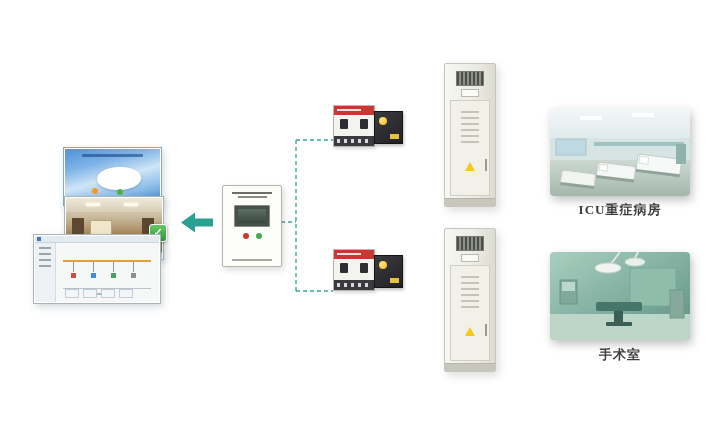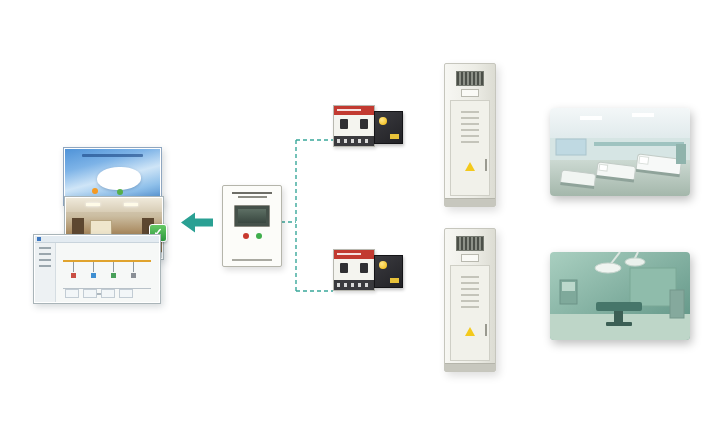--- a/index.html
+++ b/index.html
@@ -233,20 +233,21 @@
         <rect x="2" y="2" width="8" height="6" fill="#ffffff" stroke="#d8ded9"></rect>
         <rect x="0" y="13" width="38" height="3" fill="#8fa39a"></rect>
       </g>
       <g transform="translate(12,62) rotate(7)">
         <rect x="0" y="0" width="34" height="14" rx="3" fill="#f1f5f2" stroke="#c2cbc6"></rect>
         <rect x="0" y="12" width="34" height="3" fill="#8fa39a"></rect>
       </g>
       <rect x="126" y="36" width="10" height="20" fill="#8fb3ac"></rect>
     </svg>
   </div>
+  <div class="caption caption-icu">ICU重症病房</div>
 
   <div class="ats-group ats-bottom">
     <div class="dev-ats">
       <div class="band"></div>
       <div class="h1"></div>
       <div class="h2"></div>
       <div class="base"></div>
     </div>
     <div class="dev-aux">
       <div class="badge"></div>
@@ -281,14 +282,15 @@
       <ellipse cx="58" cy="16" rx="13" ry="5" fill="#f0f5f1" stroke="#c9d6cf"></ellipse>
       <ellipse cx="85" cy="10" rx="10" ry="4" fill="#eaf1ec" stroke="#c9d6cf"></ellipse>
       <rect x="46" y="50" width="46" height="9" rx="2" fill="#46766a"></rect>
       <rect x="64" y="59" width="9" height="11" fill="#3c5f55"></rect>
       <rect x="56" y="70" width="26" height="4" rx="1" fill="#3c5f55"></rect>
       <rect x="10" y="28" width="17" height="24" fill="#7fa99b" stroke="#6c9387"></rect>
       <rect x="12" y="30" width="13" height="9" fill="#bcd8cc"></rect>
       <rect x="120" y="38" width="14" height="28" fill="#85a99d" stroke="#74978b"></rect>
     </svg>
   </div>
+  <div class="caption caption-or">手术室</div>
 
 </div>
 
 </body></html>

